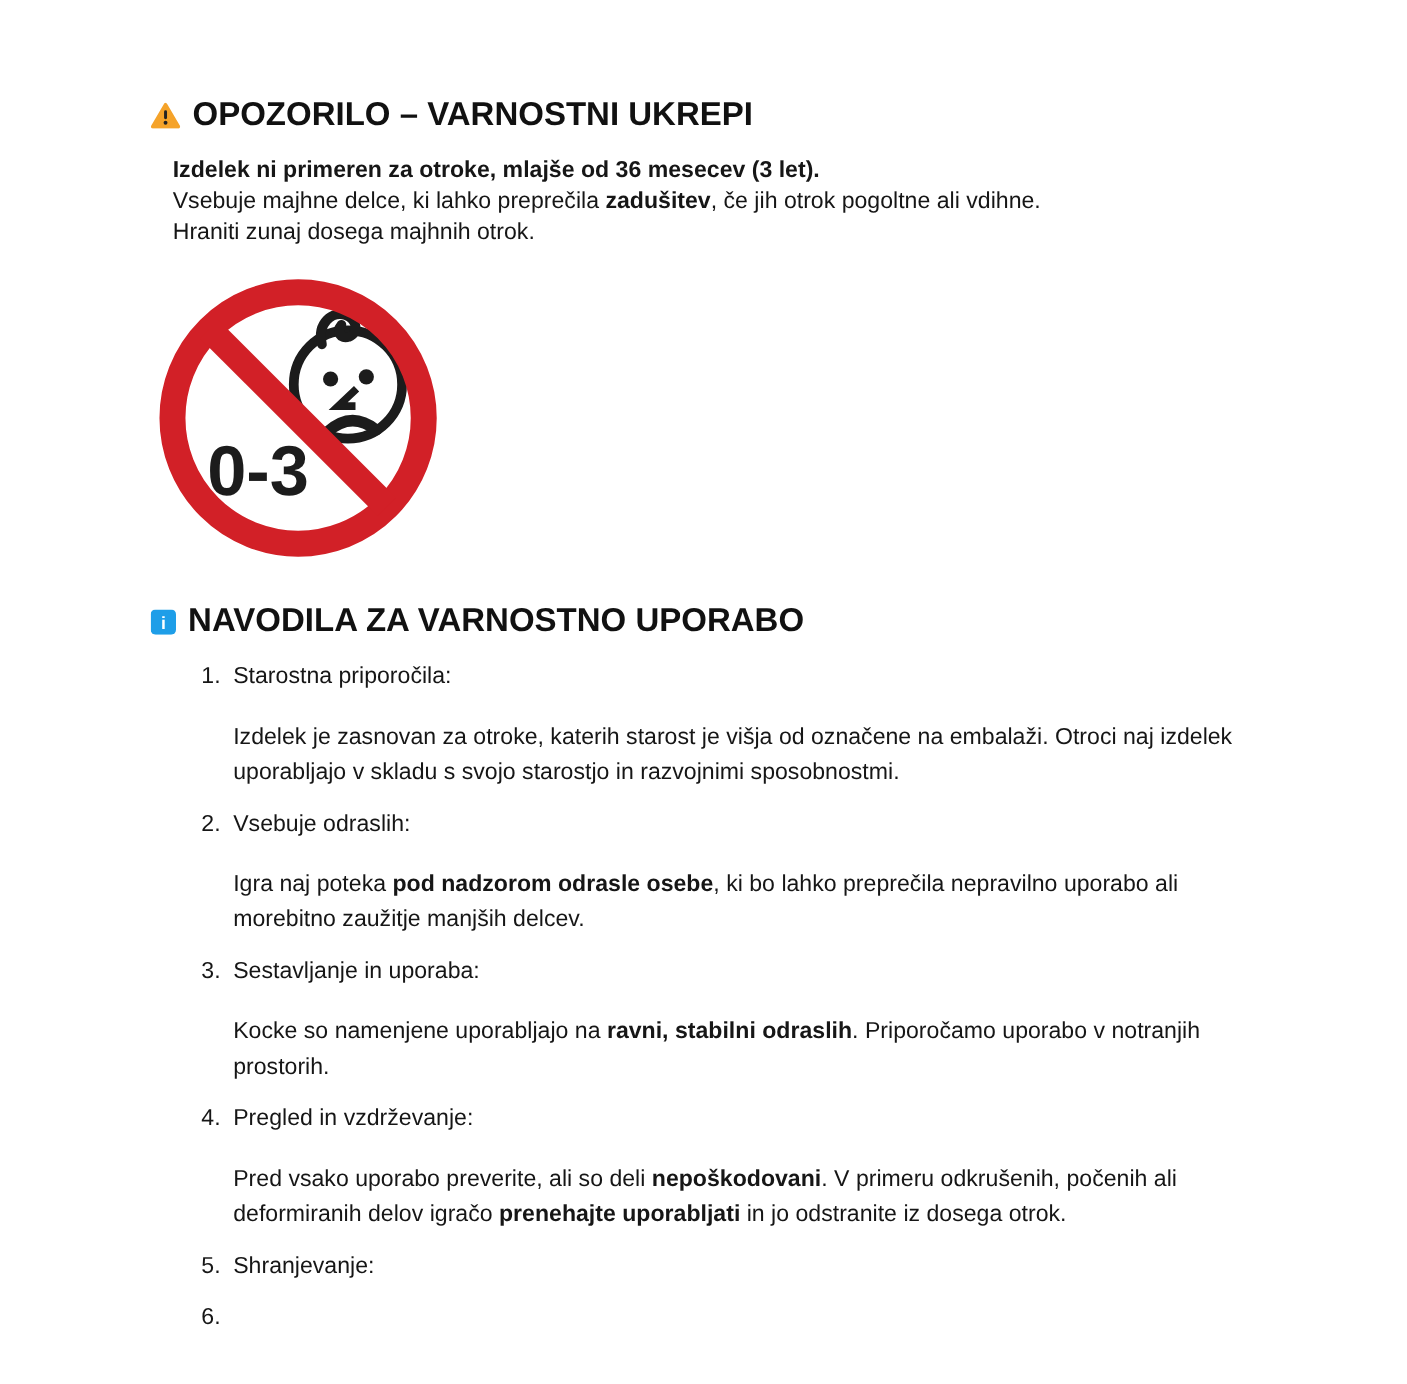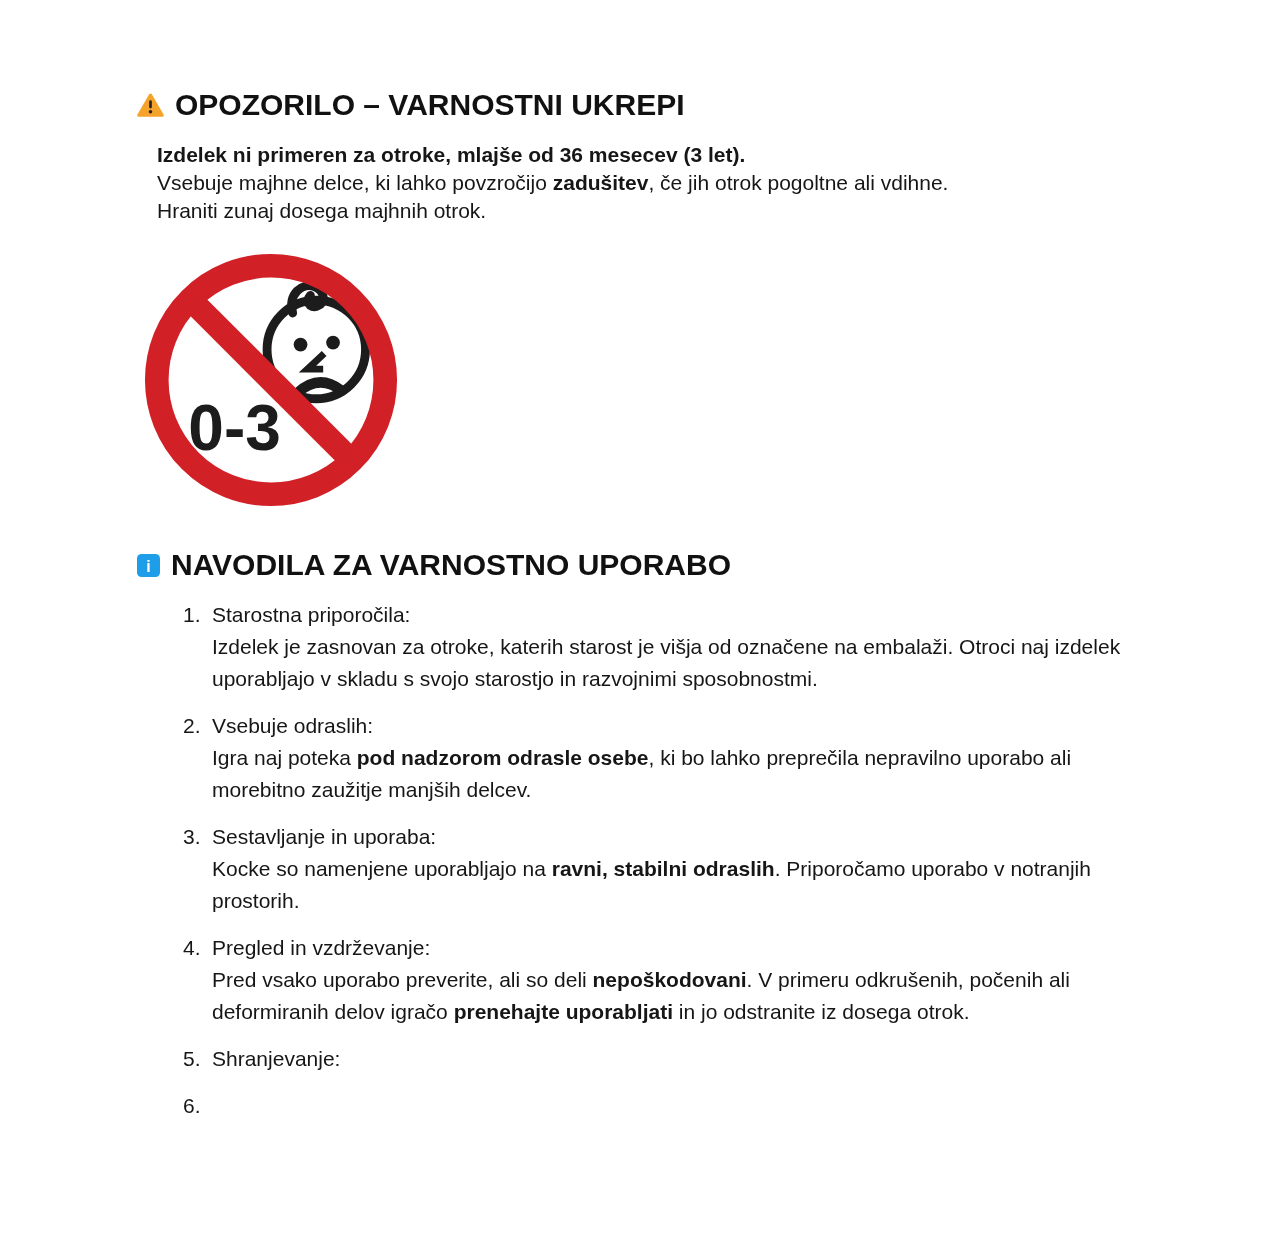--- a/index.html
+++ b/index.html
@@ -20,39 +20,39 @@
   .bd{font-weight:bold;}
   .sign{position:absolute;left:143px;top:252px;}
   .list{
     position:absolute;left:183px;top:599px;width:985px;
     margin:0;padding:0;list-style:none;
     font-size:21px;line-height:32px;
   }
   .item{display:grid;grid-template-columns:29px 1fr;margin-bottom:15px;}
   .num{text-align:left;}
   .item-heading{font-weight:normal;}
-  .item-body{max-width:950px;}
+  .item-body{max-width:950px;margin-top:23px;}
 </style>
 </head>
 <body>
 
 <div class="page">
 
   <div class="hdr-row" id="warn-header">
     <svg viewBox="0 0 26 23" width="27" height="24" aria-hidden="true">
       <path d="M13 2 L24.3 21.3 H1.7 Z" fill="#f5a32a" stroke="#f5a32a" stroke-width="3" stroke-linejoin="round"></path>
       <rect x="11.7" y="7.0" width="2.6" height="7.8" rx="1.3" fill="#232323"></rect>
       <circle cx="13" cy="17.9" r="1.7" fill="#232323"></circle>
     </svg>
     <h1>OPOZORILO – VARNOSTNI UKREPI</h1>
   </div>
 
   <div class="intro" id="intro">
       <div class="line"><span class="bd">Izdelek ni primeren za otroke, mlajše od 36 mesecev (3 let).</span></div>
-      <div class="line"><span>Vsebuje majhne delce, ki lahko povzročijo </span><span class="bd">zadušitev</span><span>, če jih otrok pogoltne ali vdihne.</span></div>
+      <div class="line"><span>Vsebuje majhne delce, ki lahko preprečila </span><span class="bd">zadušitev</span><span>, če jih otrok pogoltne ali vdihne.</span></div>
       <div class="line"><span>Hraniti zunaj dosega majhnih otrok.</span></div>
     </div>
 
   <svg class="sign" width="256" height="256" viewBox="0 0 260 260" aria-hidden="true">
 
     <g fill="none" stroke="#1c1c1c" stroke-width="9">
       <circle cx="176" cy="99" r="50"></circle>
       <path d="M152 62 C147 42 162 31 174 35 C185 39 186 52 177 55 C169 58 165 50 170 44" stroke-linecap="round"></path>
       <path d="M184 103 L167 119 L183 119" stroke-width="7"></path>
       <path d="M157 143 Q179 123 202 141" stroke-width="10.5" stroke-linecap="round"></path>

